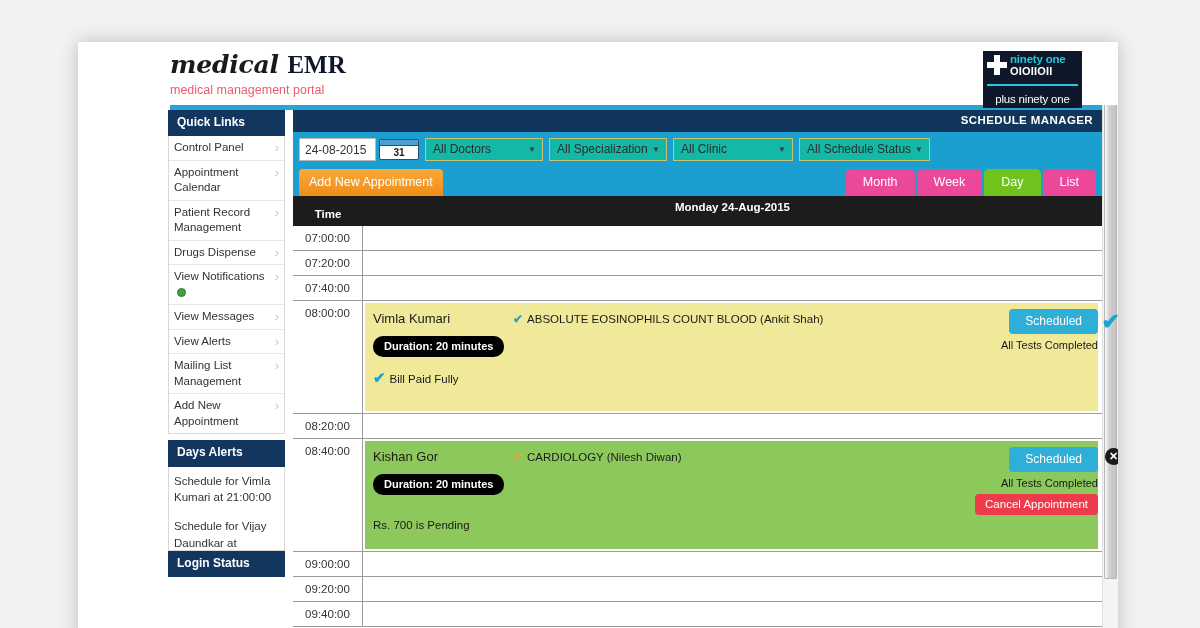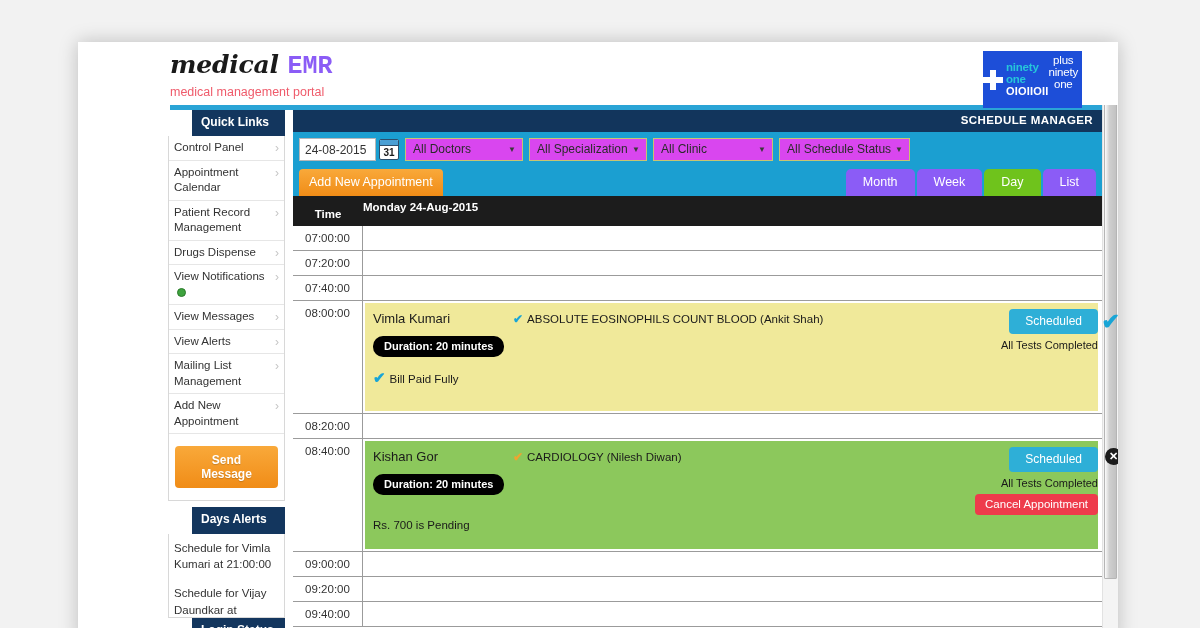--- a/index.html
+++ b/index.html
@@ -59,41 +59,42 @@
   #brand-main {
     font-family: "DejaVu Serif", serif;
     font-size: 25px;
     font-style: italic;
     font-weight: bold;
     color: #1a1a1a;
     letter-spacing: -0.2px;
     line-height: 1;
   }
   #brand-main .emr {
-    font-family: Liberation Mono, monospace;
+    font-family: Liberation Serif, serif;
     font-style: normal;
-    color: #8b5cf6;
+    color: #0f172a;
     font-weight: bold;
     letter-spacing: 0;
   }
   #brand-sub {
     margin-top: 6px;
     font-size: 12.5px;
     color: #ef5b6b;
   }
 
   
   #corner-logo {
     position: absolute;
     right: 36px; top: 9px;
     width: 99px; height: 57px;
-    background: #1d4ed8;
+    background: #0f172a;
     padding: 3px 4px;
     display: flex;
-    justify-content: flex-end;
+    flex-direction: column;
+    justify-content: space-between;
   }
   #logo-row1 { display: flex; align-items: center; }
   #logo-plus {
     width: 20px; height: 20px;
     position: relative;
     flex: 0 0 20px;
     margin-right: 3px;
   }
   #logo-plus::before, #logo-plus::after {
     content: ""; position: absolute; background: #ffffff;
@@ -119,21 +120,20 @@
 
   
   #sidebar { width: 117px; flex: 0 0 117px; }
   .panel-head {
     background: #13365e;
     color: #ffffff;
     font-size: 12px;
     font-weight: bold;
     padding: 6px 9px 7px 9px;
     line-height: 1.1;
-    margin-left: 24px;
   }
   .panel-body {
     border: 1px solid #d8d8d8;
     border-top: none;
     background: #ffffff;
   }
   .quick-item {
     position: relative;
     font-size: 11.5px;
     color: #333333;
@@ -216,42 +216,42 @@
     width: 77px;
     border: 1px solid #b7b7b7;
     background: #ffffff;
     font-family: "Liberation Sans", sans-serif;
     font-size: 12px;
     color: #333333;
     padding: 0 5px;
     outline: none;
   }
   #cal-icon {
-    width: 20px; height: 21px;
+    width: 40px; height: 21px;
     background: #ffffff;
     border: 1px solid #2d4e6b;
     border-radius: 2px;
     margin-left: 3px;
     align-self: center;
     position: relative;
     overflow: hidden;
     cursor: pointer;
   }
   #cal-icon .cal-top {
     height: 6px; background: #4a9fd4;
     border-bottom: 1px solid #2d4e6b;
   }
   #cal-icon .cal-num {
     font-size: 10px; font-weight: bold; color: #1a1a1a;
     text-align: center; line-height: 14px;
   }
   .sel {
     position: relative;
     height: 23px;
-    background: #d946ef;
+    background: #14b8a6;
     border: 1px solid #c9c470;
     font-size: 12px;
     color: #2b2b2b;
     line-height: 21px;
     padding: 0 22px 0 7px;
     cursor: pointer;
     white-space: nowrap;
   }
   .sel::after {
     content: "▼";
@@ -278,39 +278,39 @@
     color: #ffffff;
     font-size: 12.5px;
     border: none;
     padding: 6px 10px 7px 10px;
     border-radius: 4px 4px 0 0;
     cursor: pointer;
     font-family: "Liberation Sans", sans-serif;
   }
   #view-tabs { display: flex; gap: 2px; }
   .vtab {
-    background: #8b5cf6;
+    background: #ec4899;
     color: #ffffff;
     font-size: 12.5px;
     padding: 6px 17px 7px 17px;
     border-radius: 5px 5px 0 0;
     cursor: pointer;
   }
   .vtab.active { background: #6fc31c; }
 
   
   #cal-head {
     display: flex;
     background: #1c1c1c;
     color: #ffffff;
     font-size: 11.5px;
     font-weight: bold;
   }
   #cal-head .th-time { width: 70px; flex: 0 0 70px; text-align: center; padding: 12px 0 6px 0; }
-  #cal-head .th-day  { flex: 1 1 auto; padding: 5px 0 6px 0; }
+  #cal-head .th-day  { flex: 1 1 auto; text-align: center; padding: 5px 0 6px 0; }
 
   .slot {
     display: flex;
     border-bottom: 1px solid #9b9b9b;
     background: #ffffff;
   }
   .slot .time-cell {
     width: 70px; flex: 0 0 70px;
     font-size: 11.5px;
     color: #333333;
@@ -496,23 +496,20 @@
         </div>
         <div class="quick-item">
           <span>Mailing List Management</span>
           <span class="chev">›</span>
         </div>
         <div class="quick-item">
           <span>Add New Appointment</span>
           <span class="chev">›</span>
         </div>
 
-        <div id="send-msg-wrap">
-          <button id="send-message">Send Message</button>
-        </div>
       </div>
 
       <div class="panel-head" style="margin-top:6px">Days Alerts</div>
       <div class="alerts-body">
         <div class="alert-line">Schedule for Vimla Kumari at 21:00:00</div>
         <div class="alert-line">Schedule for Vijay Daundkar at 19:20:00</div>
       </div>
 
       <div class="panel-head">Login Status</div>
 

